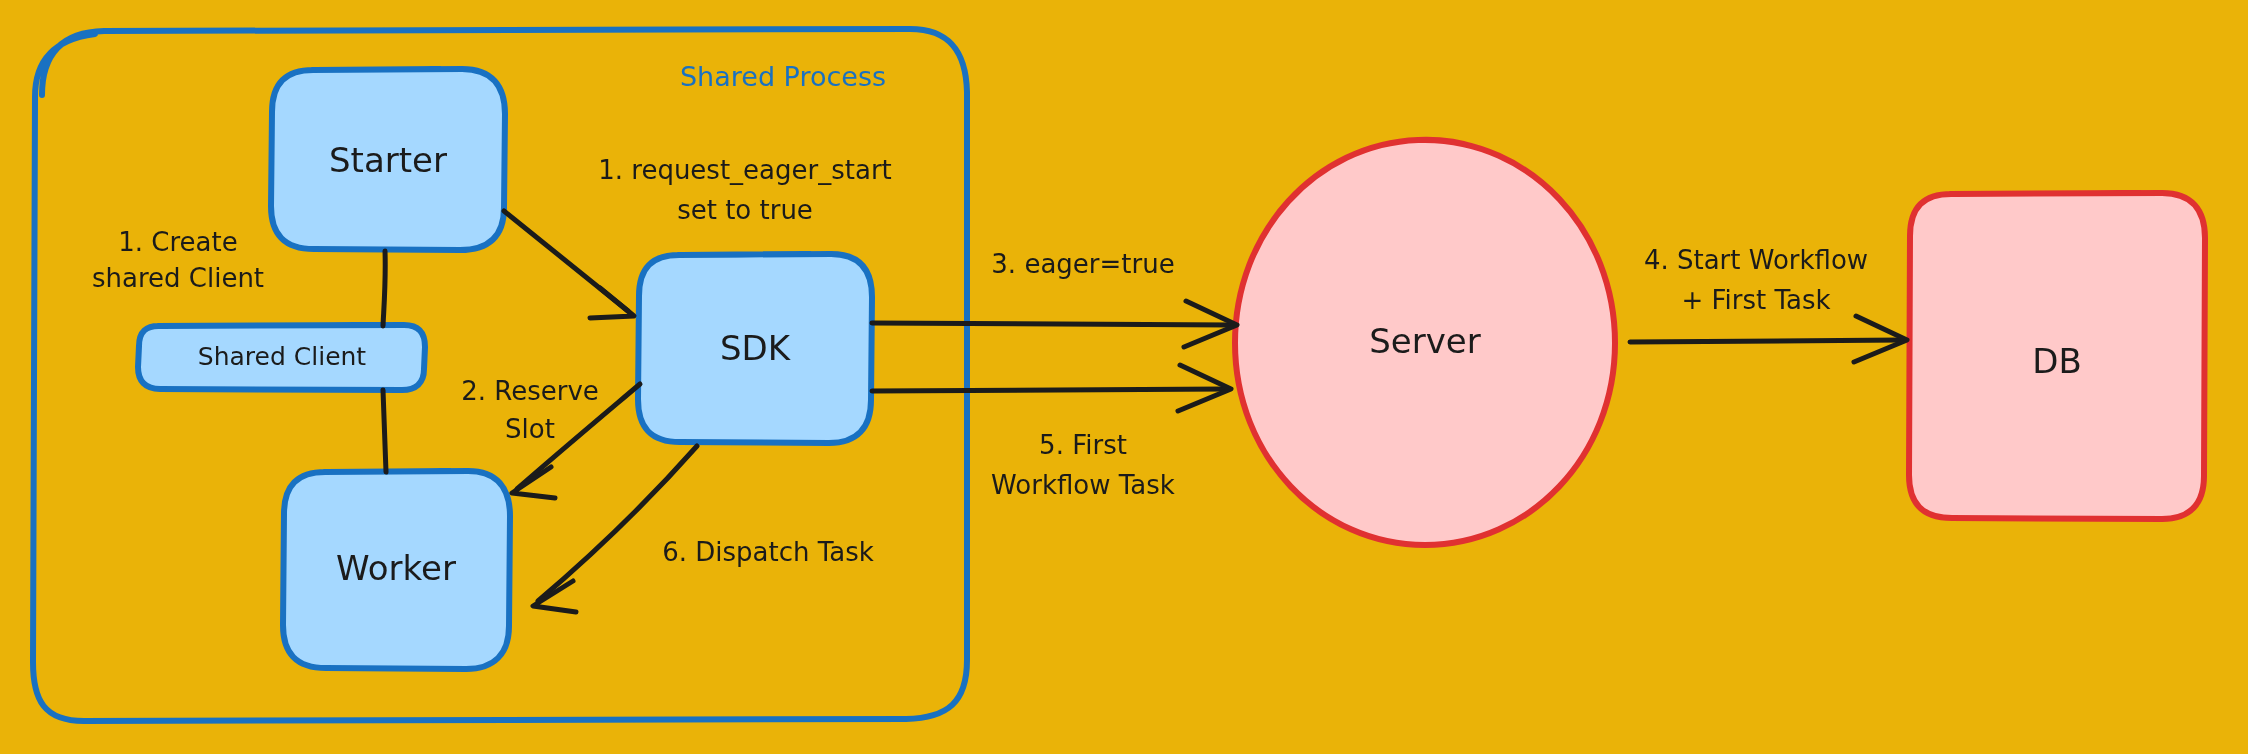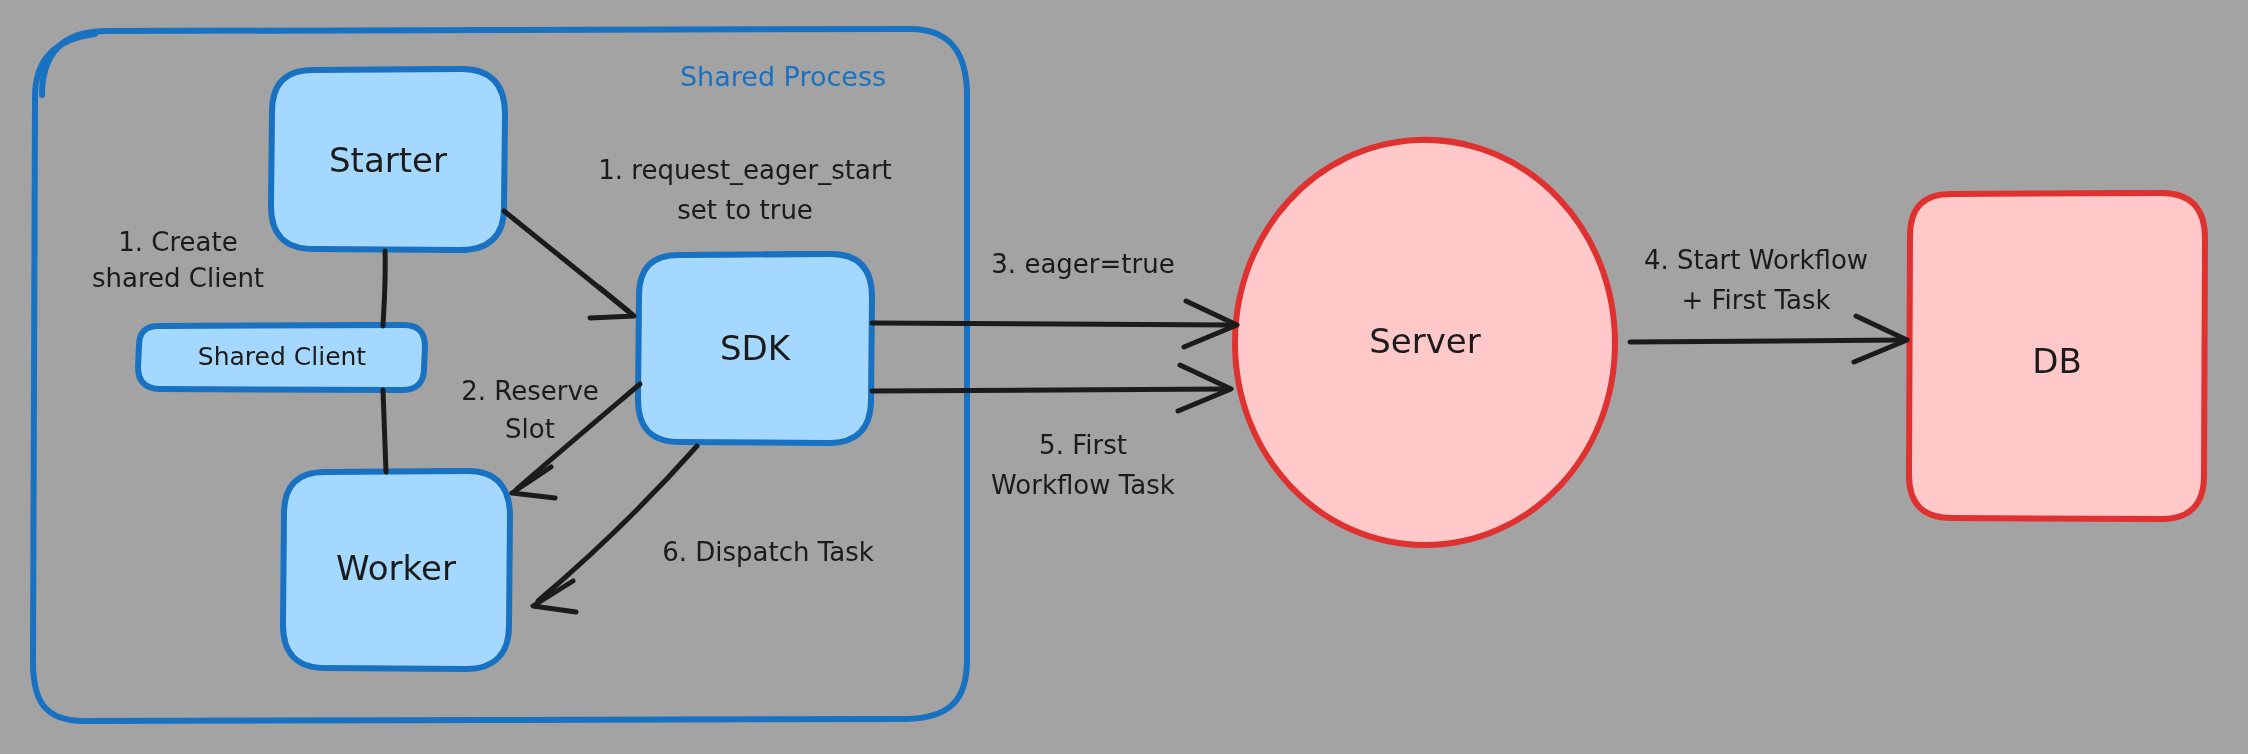--- a/index.html
+++ b/index.html
@@ -8,21 +8,21 @@
     padding: 0;
     background: #ffffff;
   }
   body {
     font-family: "DejaVu Sans", sans-serif;
   }
   #canvas {
     position: relative;
     width: 2248px;
     height: 754px;
-    background: #a3a3a3;
+    background: #eab308;
     overflow: hidden;
   }
   #diagram-svg {
     position: absolute;
     left: 0;
     top: 0;
     width: 2248px;
     height: 754px;
   }
   .node-label {

